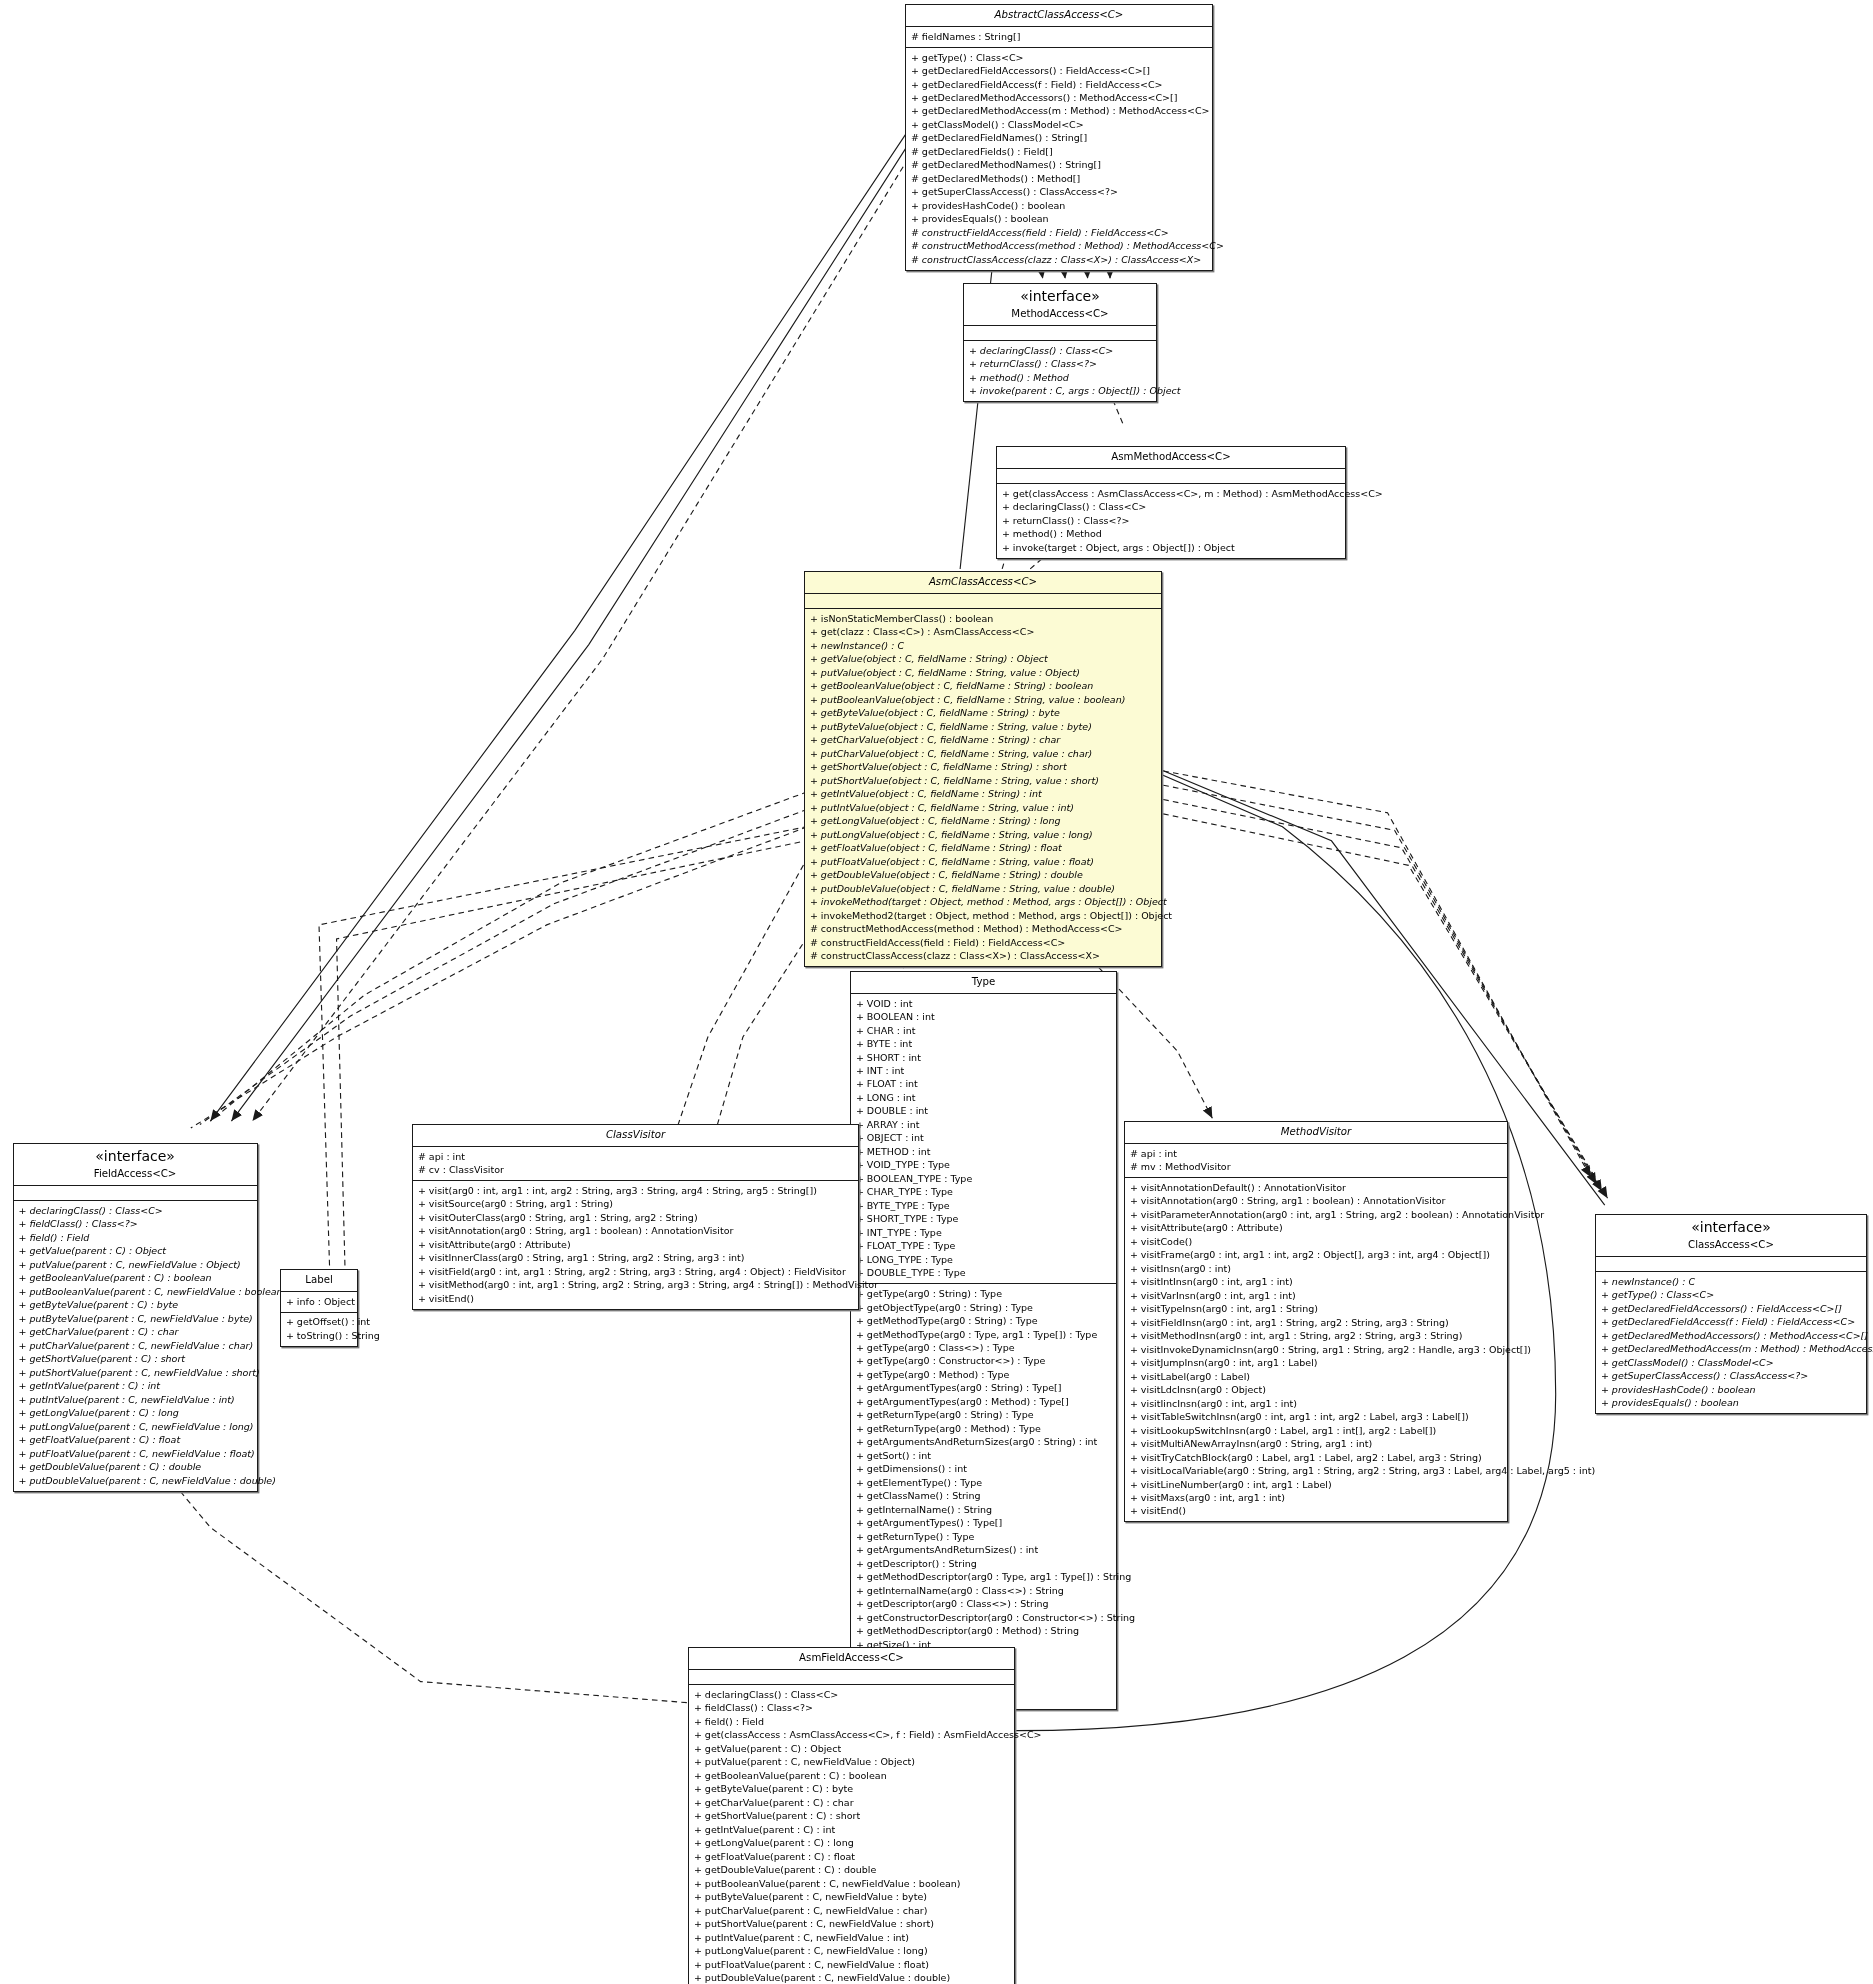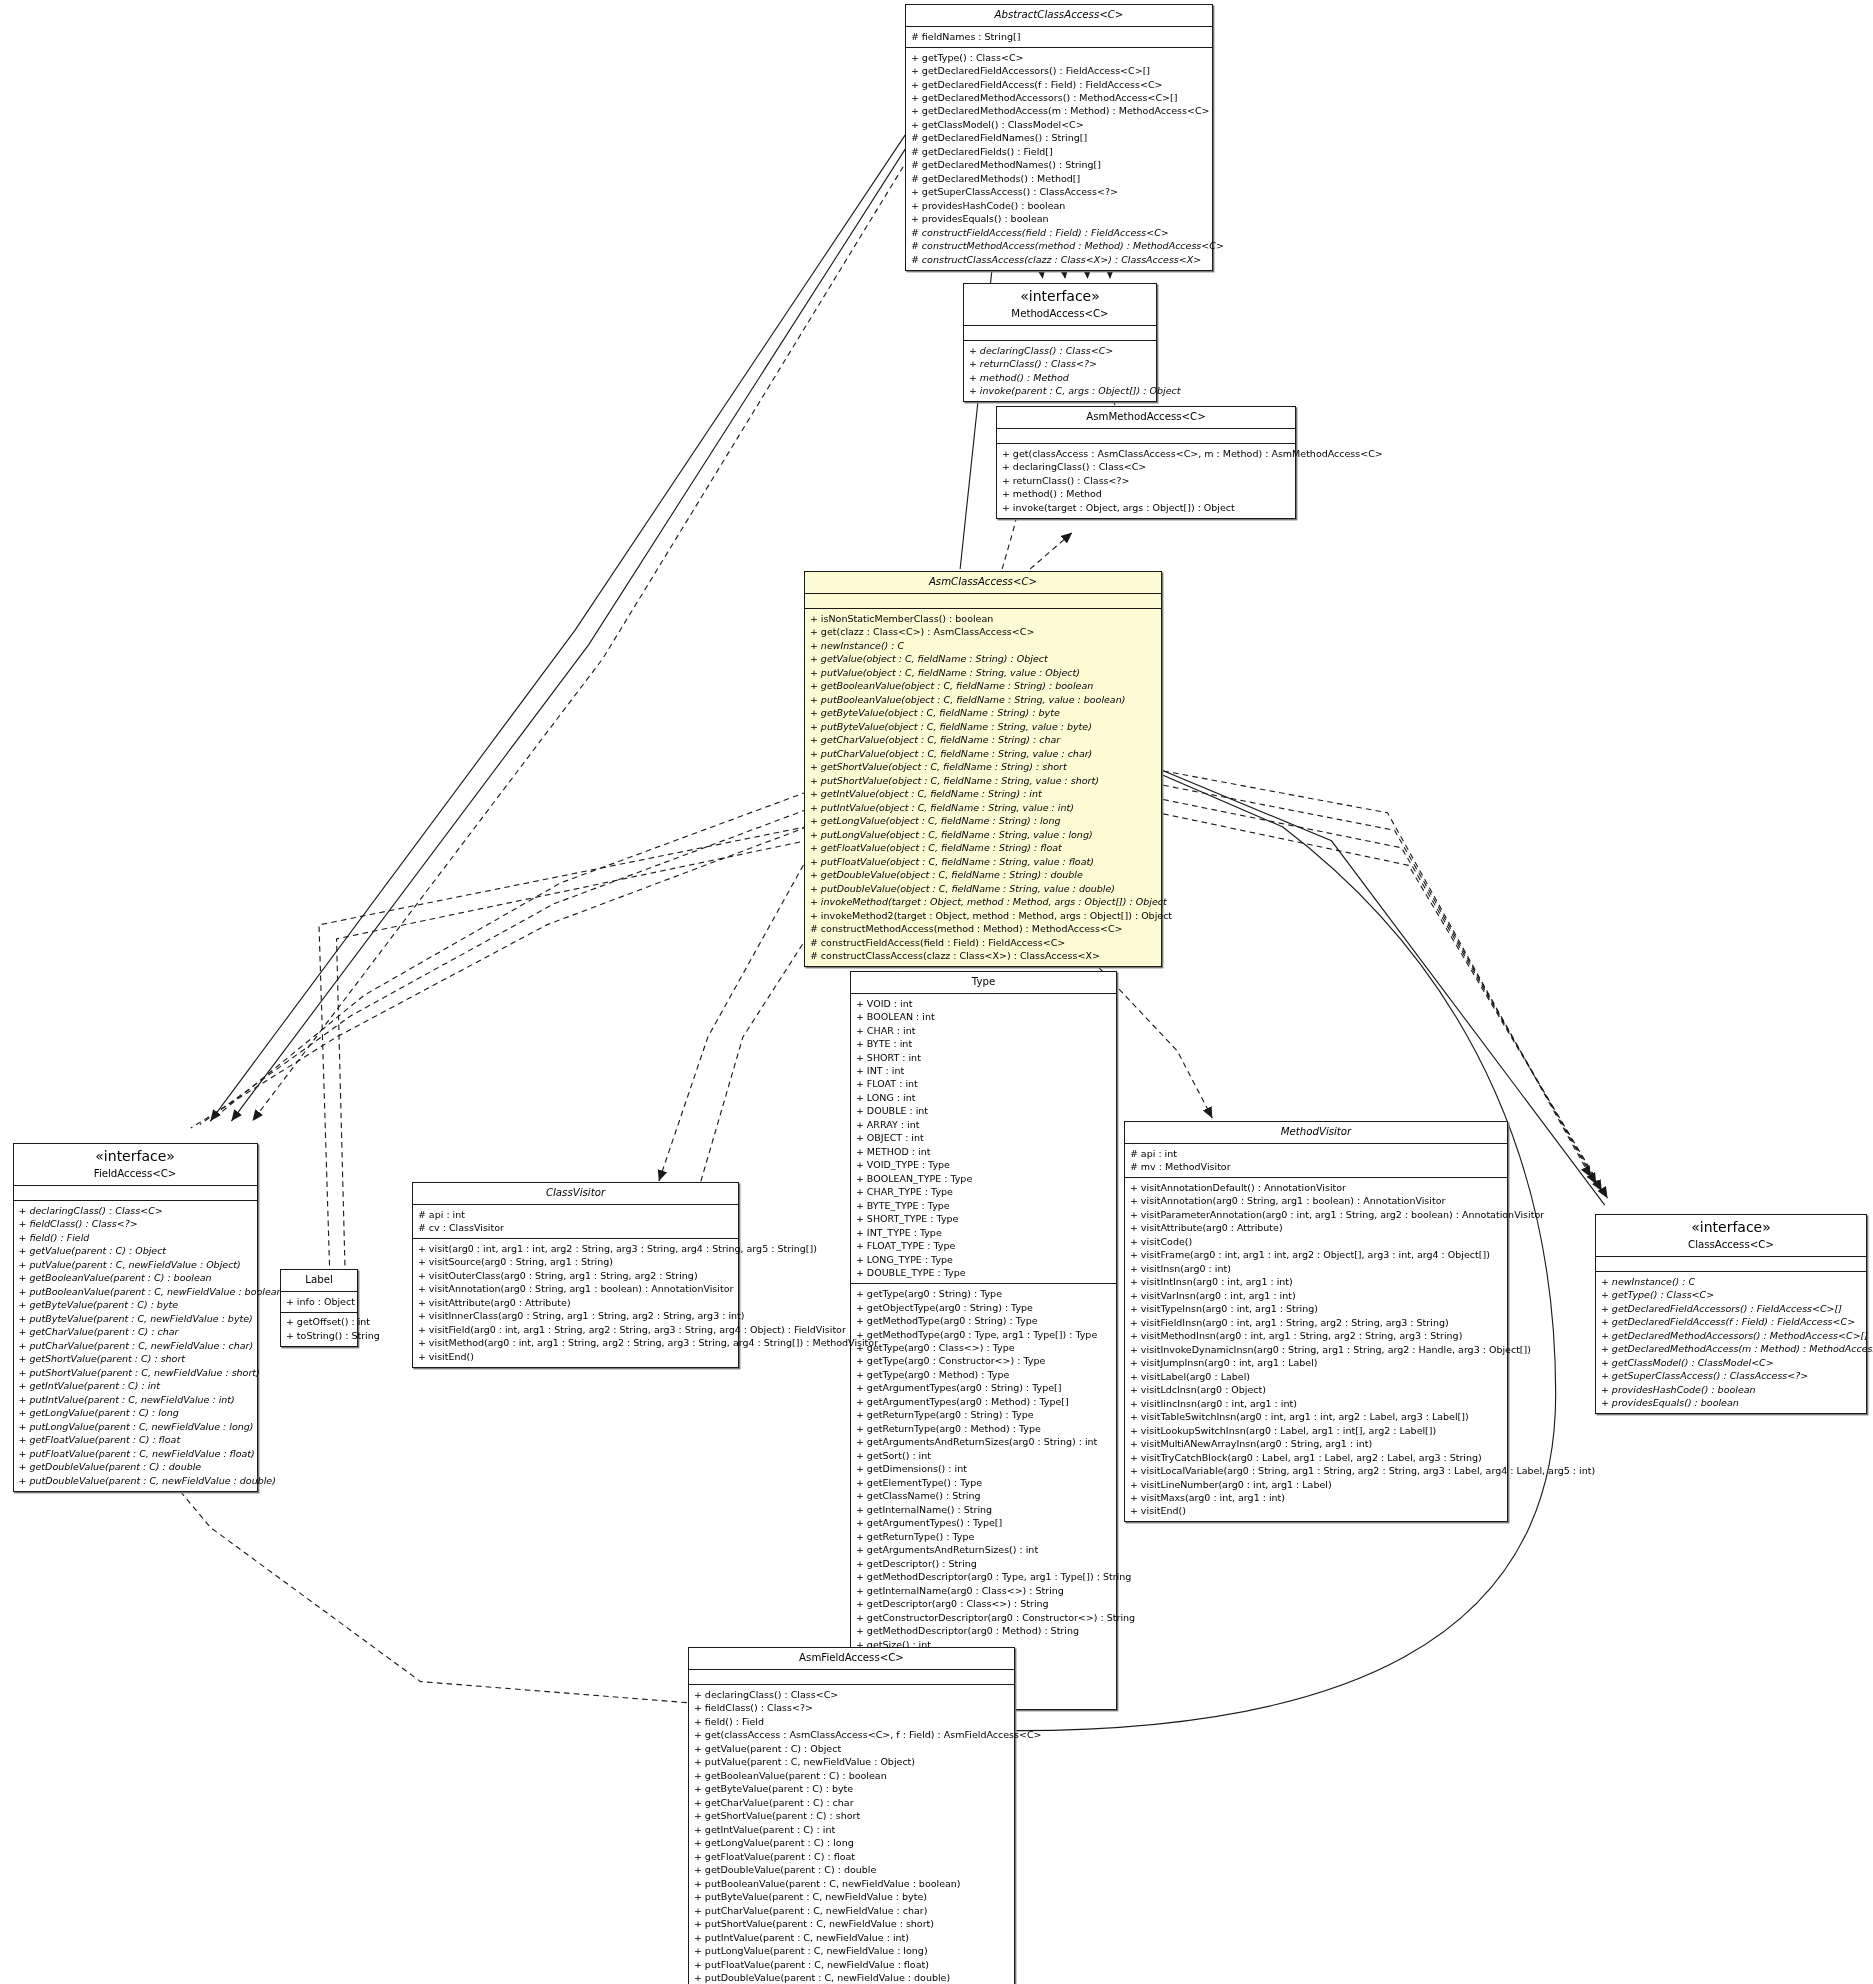--- a/index.html
+++ b/index.html
@@ -38,25 +38,25 @@
     padding:2.8px 4.9px 3.5px 4.9px;
   }
   .attrs { border-bottom:1.4px solid #1a1a1a; min-height:11.2px; }
   .attrs.empty { height:15.4px; padding:0; }
   .row { white-space:nowrap; }
   .row.it { font-style:italic; }
 
   
   #box-abstractclassaccess { left:905px; top:4.2px;  width:308px; }
   #box-methodaccess        { left:963px; top:283px; width:194px; }
-  #box-asmmethodaccess     { left:996px; top:406px; width:300px; }
+  #box-asmmethodaccess     { left:996px; top:446px; width:350px; }
   #box-asmclassaccess      { left:804px; top:571px; width:358px; }
   #box-type                { left:850px; top:971px; width:267px; }
   #box-methodvisitor       { left:1124px; top:1121px; width:384px; }
-  #box-classvisitor        { left:412px;  top:1182px; width:327px; }
+  #box-classvisitor        { left:412px;  top:1124px; width:447px; }
   #box-fieldaccess         { left:12.6px;   top:1143px; width:245px; }
   #box-label               { left:280px;  top:1269px; width:78px; }
   #box-classaccess         { left:1595px; top:1214px; width:272px; }
   #box-asmfieldaccess      { left:688px;  top:1647px; width:327px; }
 </style>
 </head>
 <body>
 
 <div id="canvas">
 

